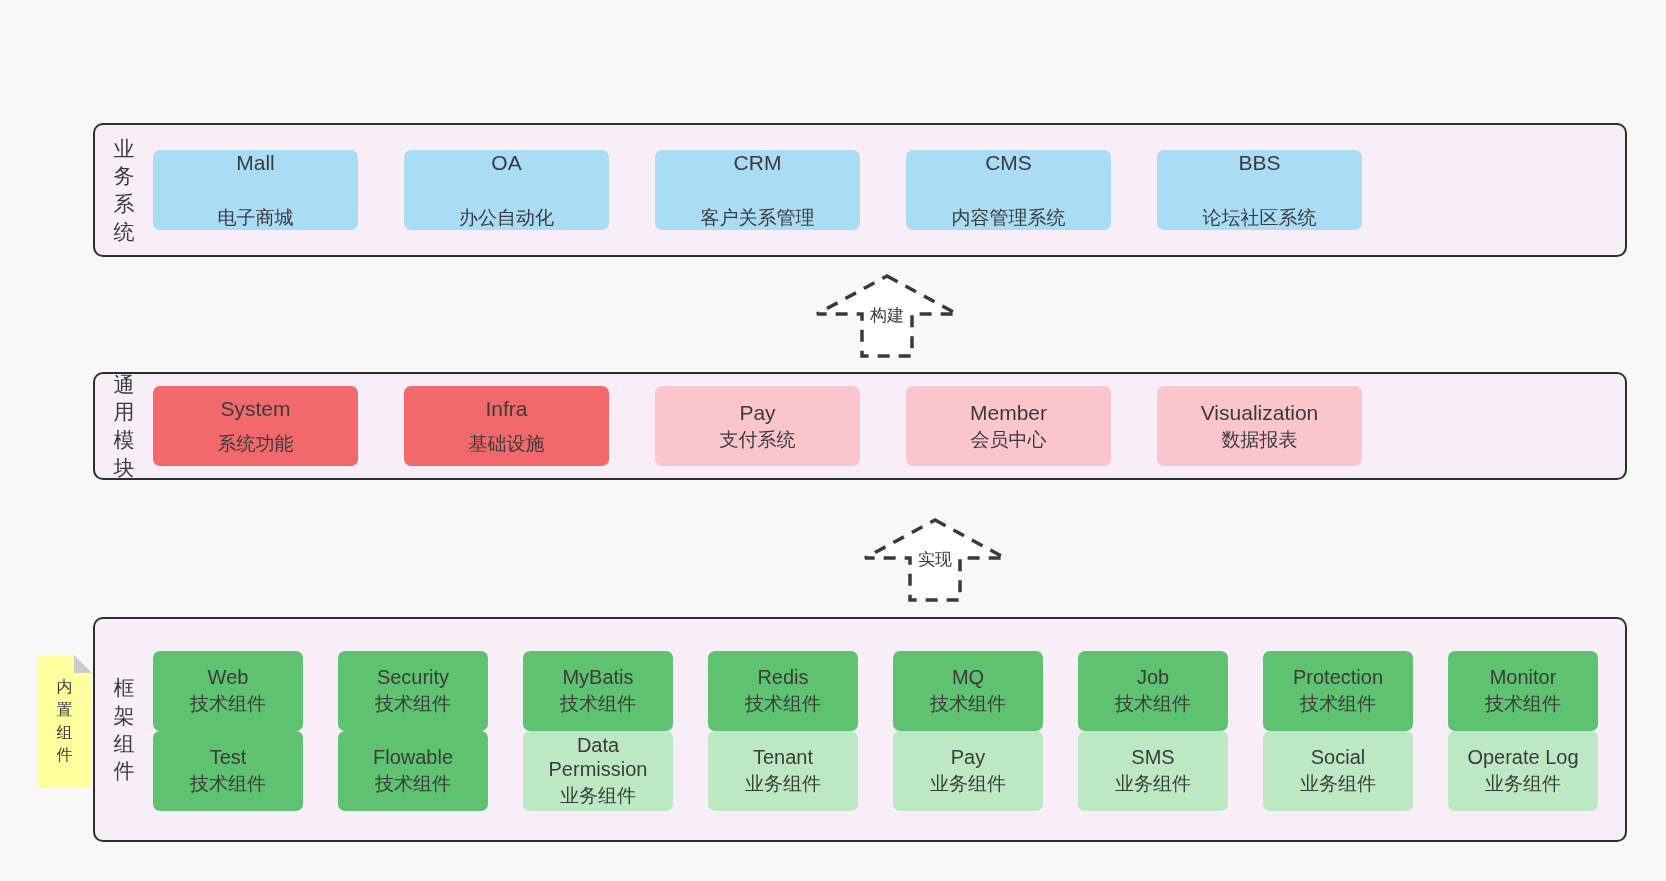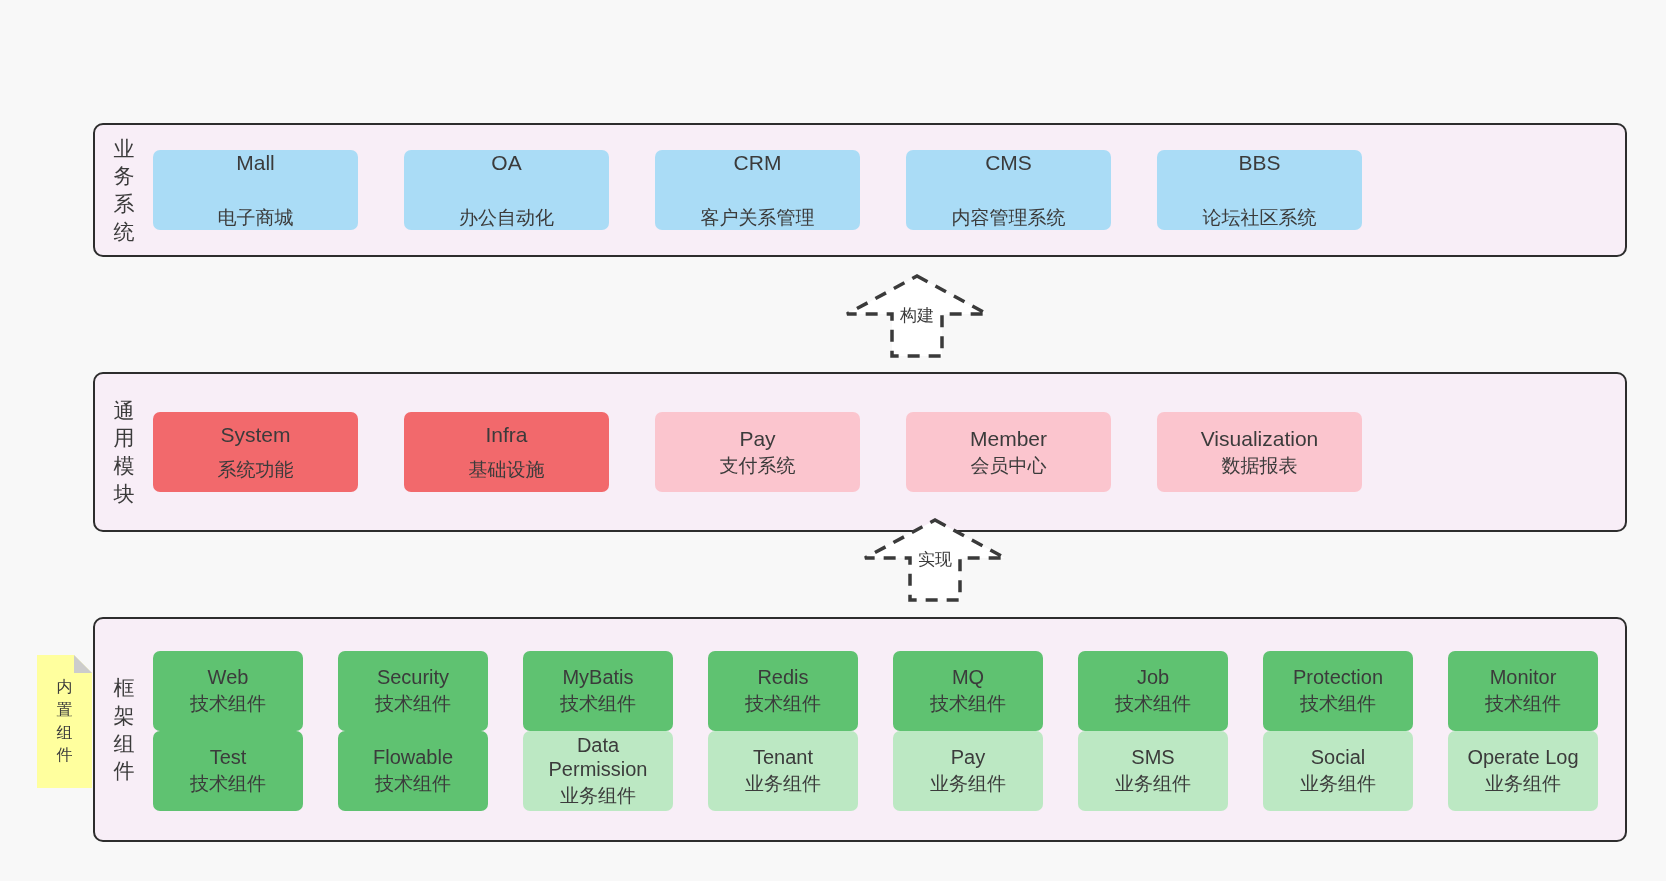--- a/index.html
+++ b/index.html
@@ -16,21 +16,21 @@
   
   .band{
     position:absolute;left:93px;width:1534px;
     box-sizing:border-box;
     background:#f8eef7;
     border:2px solid #2d2d2d;
     border-radius:10px;
     display:flex;align-items:center;
   }
   .band-top{top:123px;height:134px;}
-  .band-middle{top:372px;height:160px;}
+  .band-middle{top:372px;height:108px;}
   .band-bottom{top:617px;height:225px;}
 
   .vlabel{
     flex:none;width:58px;
     display:flex;justify-content:center;align-items:center;
   }
   .vlabel span{
     display:block;width:26px;
     font-size:21px;line-height:1.32;
     text-align:center;
@@ -55,21 +55,21 @@
   .band-bottom .box .en{font-size:20px;}
 
   .blue{background:#aadcf6;gap:28px;}
   .red{background:#f2696c;gap:8px;}
   .pink{background:#fbc5ce;}
   .green{background:#5fc271;}
   .green-light{background:#bce8c3;}
 
   
   .arrow{position:absolute;width:150px;height:88px;}
-  .arrow-1{left:842px;top:272px;}
+  .arrow-1{left:812px;top:272px;}
   .arrow-2{left:860px;top:516px;}
   .arrow svg{position:absolute;inset:0;overflow:visible;}
   .arrow-label{
     position:absolute;left:50%;top:33px;
     transform:translateX(-50%);
     background:#ffffff;
     padding:0 3px;
     font-size:17px;line-height:1.3;
     white-space:nowrap;
   }

